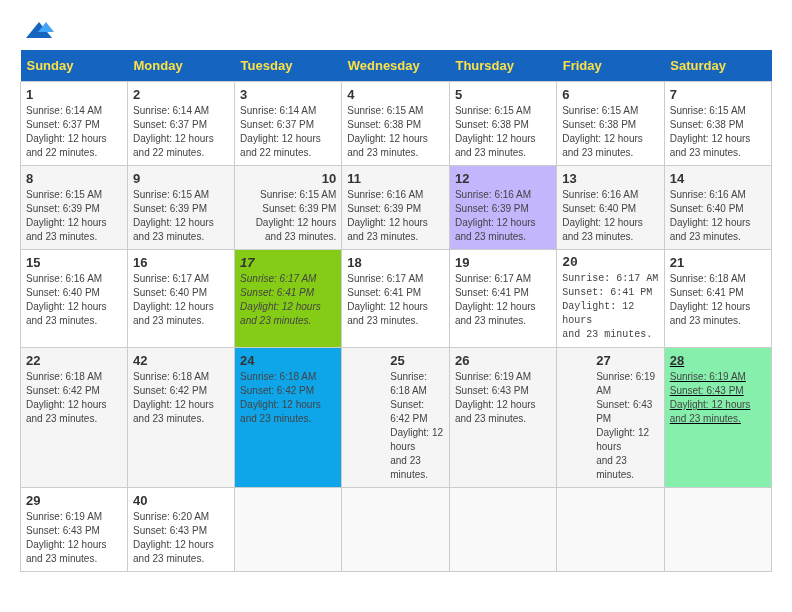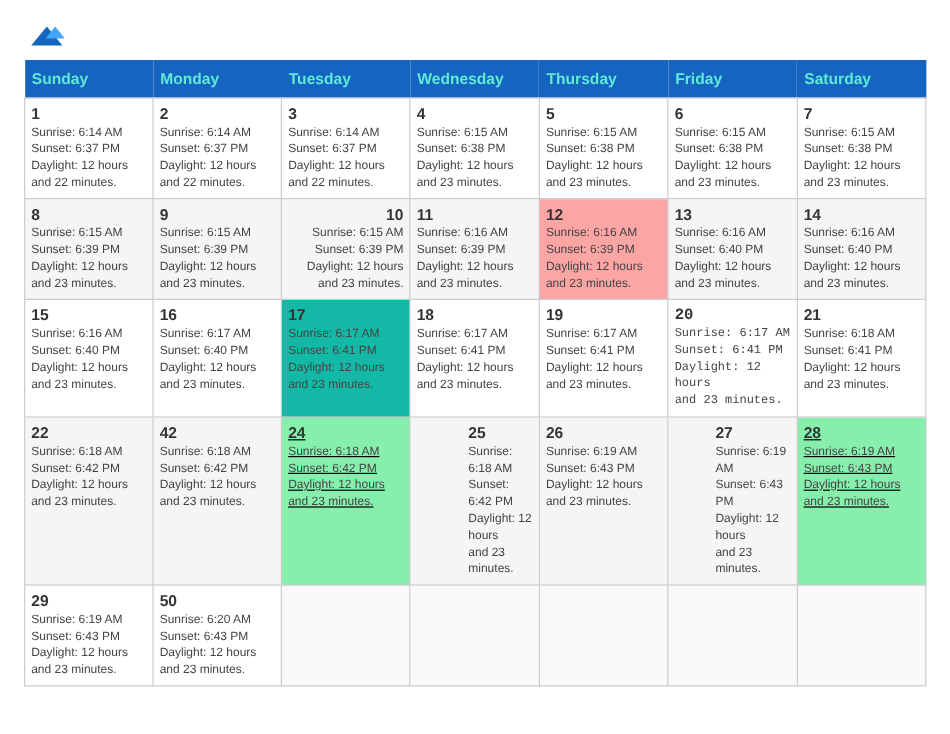--- a/index.html
+++ b/index.html
@@ -52,21 +52,21 @@
       font-size: 14px;
       color: #555;
     }
     .calendar-table {
       width: 100%;
       border-collapse: collapse;
       font-size: 11px;
     }
     .calendar-table th {
       background-color: #1565c0;
-      color: #5eead4;
+      color: #fde047;
       padding: 8px 6px;
       text-align: left;
       font-size: 13px;
       font-weight: bold;
     }
     .calendar-table td {
       border: 1px solid #ccc;
       vertical-align: top;
       padding: 5px 5px;
       width: 108px;
@@ -227,21 +227,21 @@
       </td>
           <td style="background: rgb(245, 245, 245);">
         <span class="day-number">11</span>
         <div class="day-info">
           <span>Sunrise: 6:16 AM</span><br>
           <span>Sunset: 6:39 PM</span><br>
           <span>Daylight: 12 hours</span><br>
           <span>and 23 minutes.</span>
         </div>
       </td>
-          <td style="background: #fca5a5;">
+          <td style="background: #c4b5fd;">
         <span class="day-number">12</span>
         <div class="day-info">
           <span>Sunrise: 6:16 AM</span><br>
           <span>Sunset: 6:39 PM</span><br>
           <span>Daylight: 12 hours</span><br>
           <span>and 23 minutes.</span>
         </div>
       </td>
           <td style="background: rgb(245, 245, 245);">
         <span class="day-number">13</span>
@@ -274,21 +274,21 @@
       </td>
           <td style="background: rgb(255, 255, 255);">
         <span class="day-number">16</span>
         <div class="day-info">
           <span>Sunrise: 6:17 AM</span><br>
           <span>Sunset: 6:40 PM</span><br>
           <span>Daylight: 12 hours</span><br>
           <span>and 23 minutes.</span>
         </div>
       </td>
-          <td style="background: #14b8a6;">
+          <td style="background: #84cc16; font-style: italic;">
         <span class="day-number">17</span>
         <div class="day-info">
           <span>Sunrise: 6:17 AM</span><br>
           <span>Sunset: 6:41 PM</span><br>
           <span>Daylight: 12 hours</span><br>
           <span>and 23 minutes.</span>
         </div>
       </td>
           <td style="background: rgb(255, 255, 255); margin-left: 12px;">
         <span class="day-number">18</span>
@@ -339,21 +339,21 @@
       </td>
           <td style="background: rgb(245, 245, 245);">
         <span class="day-number">42</span>
         <div class="day-info">
           <span>Sunrise: 6:18 AM</span><br>
           <span>Sunset: 6:42 PM</span><br>
           <span>Daylight: 12 hours</span><br>
           <span>and 23 minutes.</span>
         </div>
       </td>
-          <td style="background: #86efac; text-decoration: underline;">
+          <td style="background: #0ea5e9;">
         <span class="day-number">24</span>
         <div class="day-info">
           <span>Sunrise: 6:18 AM</span><br>
           <span>Sunset: 6:42 PM</span><br>
           <span>Daylight: 12 hours</span><br>
           <span>and 23 minutes.</span>
         </div>
       </td>
           <td style="background: rgb(245, 245, 245); padding-left: 48px;">
         <span class="day-number">25</span>
@@ -396,21 +396,21 @@
           <td style="background: rgb(255, 255, 255);">
         <span class="day-number">29</span>
         <div class="day-info">
           <span>Sunrise: 6:19 AM</span><br>
           <span>Sunset: 6:43 PM</span><br>
           <span>Daylight: 12 hours</span><br>
           <span>and 23 minutes.</span>
         </div>
       </td>
           <td style="background: rgb(255, 255, 255);">
-        <span class="day-number">50</span>
+        <span class="day-number">40</span>
         <div class="day-info">
           <span>Sunrise: 6:20 AM</span><br>
           <span>Sunset: 6:43 PM</span><br>
           <span>Daylight: 12 hours</span><br>
           <span>and 23 minutes.</span>
         </div>
       </td>
           <td class="empty-cell" style="background: rgb(249, 249, 249);"></td>
           <td class="empty-cell" style="background: rgb(249, 249, 249);"></td>
           <td class="empty-cell" style="background: rgb(249, 249, 249);"></td>

